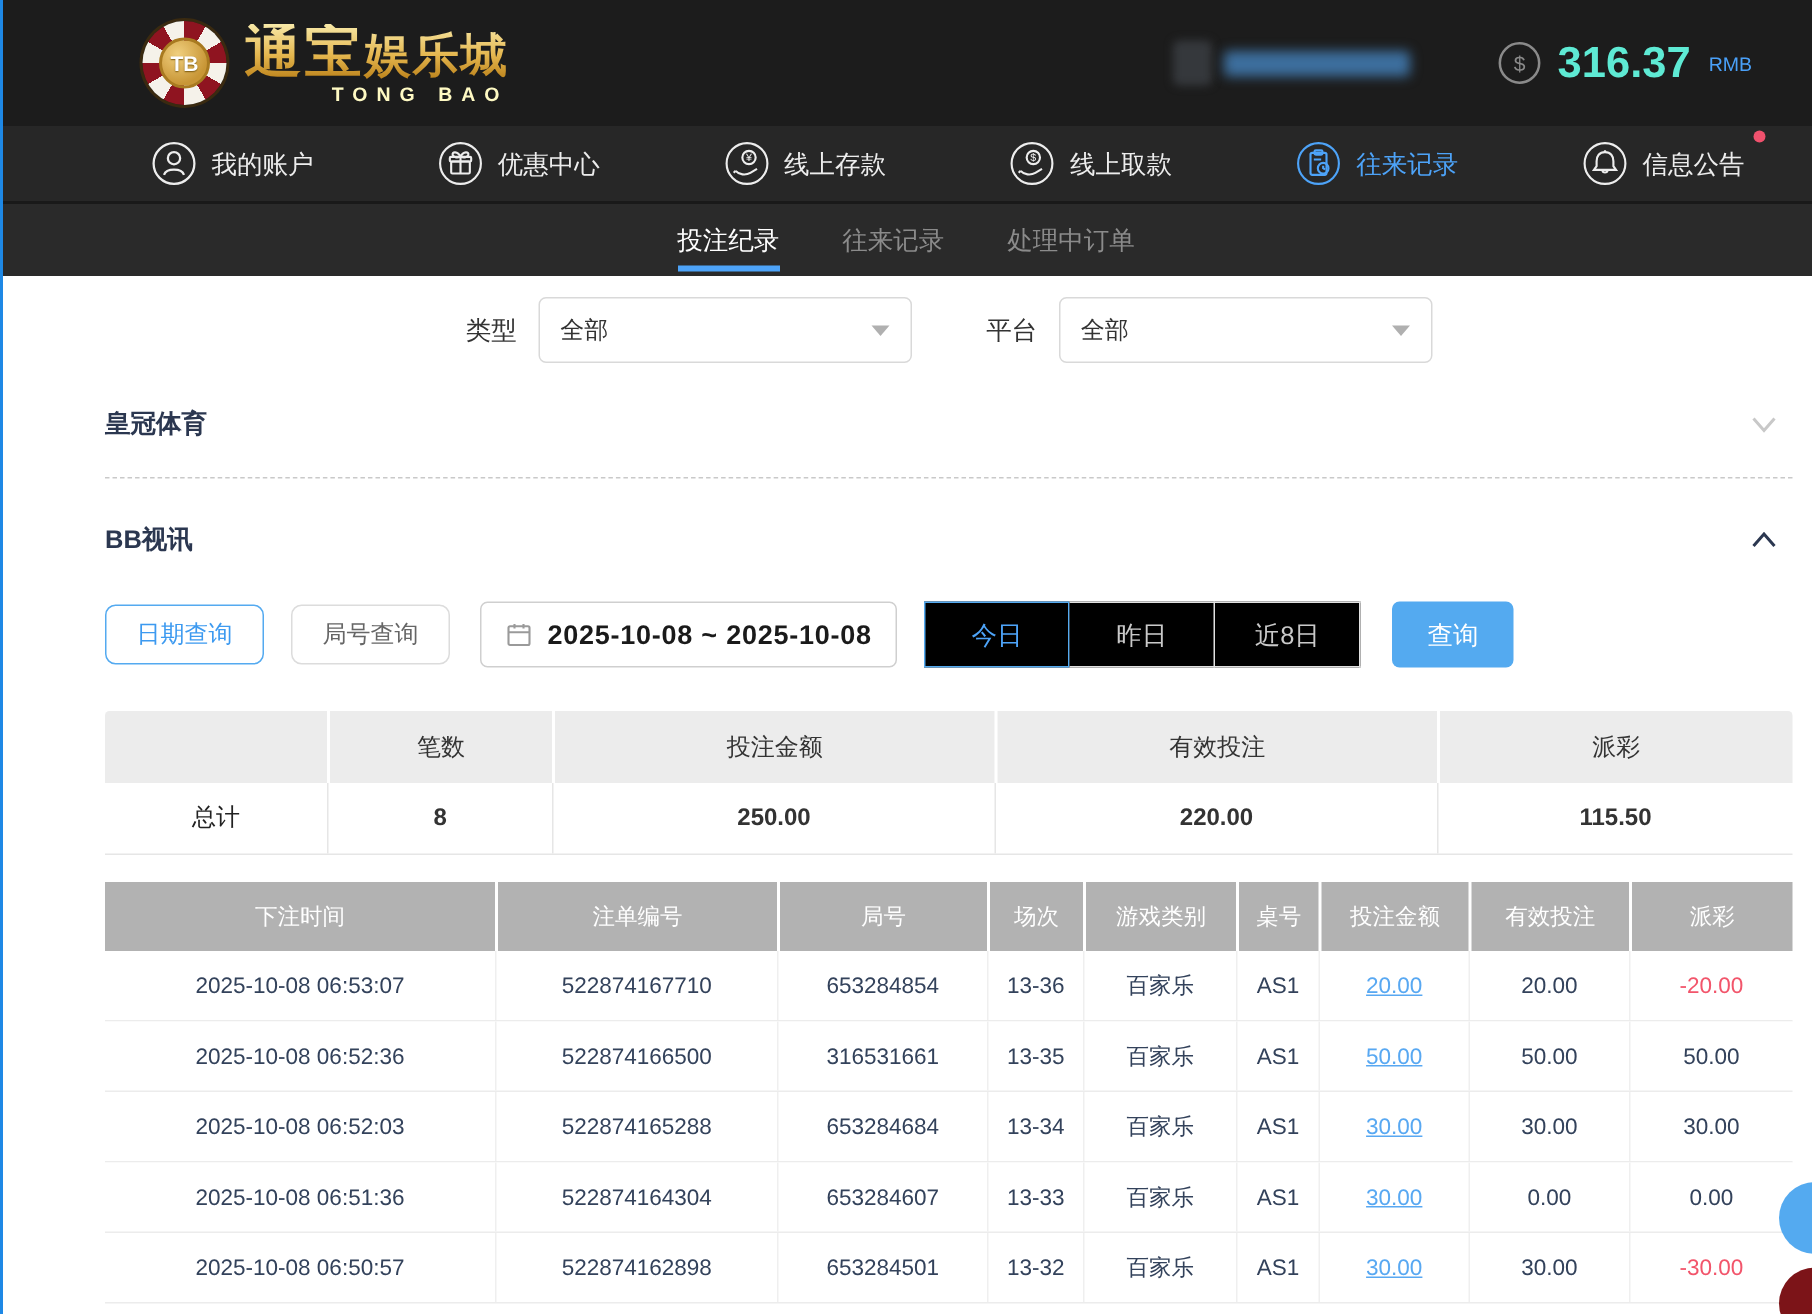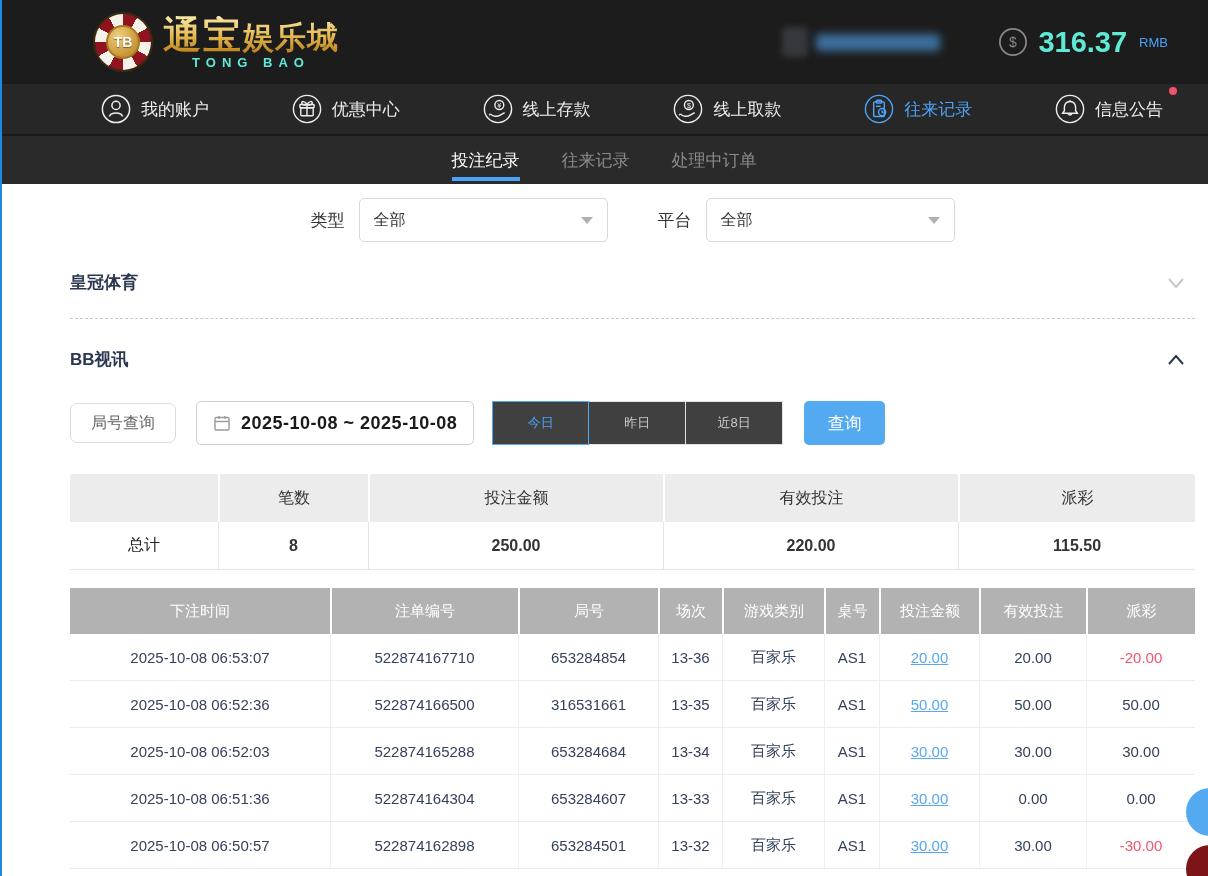--- a/index.html
+++ b/index.html
@@ -14,21 +14,21 @@
     background:conic-gradient(#8f1420 0 30deg,#f5f2ea 30deg 60deg,#8f1420 60deg 90deg,#f5f2ea 90deg 120deg,#8f1420 120deg 150deg,#f5f2ea 150deg 180deg,#8f1420 180deg 210deg,#f5f2ea 210deg 240deg,#8f1420 240deg 270deg,#f5f2ea 270deg 300deg,#8f1420 300deg 330deg,#f5f2ea 330deg 360deg);
     display:flex; align-items:center; justify-content:center; box-shadow:0 0 0 2px #3a2a10; }
   .chip-inner { width:34px; height:34px; border-radius:50%; background:radial-gradient(circle at 35% 30%,#f0cf7e,#c89636 70%);
     border:2px solid #a87a20; display:flex; align-items:center; justify-content:center;
     color:#fff; font-size:14px; font-weight:bold; text-shadow:0 1px 1px #7a5a10; }
   .logo-text { display:flex; flex-direction:column; line-height:1; }
   .logo-cn { font-weight:bold; background:linear-gradient(180deg,#f8e9a8,#e4b64e 55%,#b97f18);
     -webkit-background-clip:text; background-clip:text; color:transparent; white-space:nowrap; }
   .logo-cn .big { font-size:38px; letter-spacing:2px; }
   .logo-cn .small { font-size:31px; letter-spacing:1px; }
-  .logo-en { font-size:13px; letter-spacing:6px; color:#5eead4; font-weight:bold; text-align:center; margin-top:2px; }
+  .logo-en { font-size:13px; letter-spacing:6px; color:#fef9c3; font-weight:bold; text-align:right; margin-top:2px; }
 
   .top-right { margin-left:auto; display:flex; align-items:center; gap:58px; }
   .userblob { display:flex; align-items:center; gap:8px; }
   .avatar-blur { width:26px; height:30px; background:#35383c; filter:blur(3px); border-radius:4px; }
   .name-blur { width:124px; height:17px; border-radius:3px; background:#3d6f9e; filter:blur(4px); }
   .balance { display:flex; align-items:center; gap:10px; }
   .coin-ic { width:30px; height:30px; color:#8a8a8a; }
   .bal-num { font-size:29px; color:#5eead4; font-weight:bold; }
   .bal-cur { font-size:13px; color:#4aa0f8; margin-left:2px; }
 
@@ -64,22 +64,22 @@
 
   .query-row { display:flex; align-items:center; gap:18px; margin-top:16px; }
   .btn-outline { height:40px; padding:0 20px; border-radius:7px; font-size:16px; display:flex; align-items:center; cursor:pointer; background:#fff; }
   .btn-blue-outline { border:1px solid #54aaf0; color:#3d9af0; }
   .btn-gray-outline { border:1px solid #dcdcdc; color:#666; }
   .date-box { height:44px; border:1px solid #cfcfcf; border-radius:5px; display:flex; align-items:center;
     gap:10px; padding:0 16px; margin-left:2px; cursor:pointer; }
   .cal-ic { width:18px; height:18px; color:#9a9a9a; }
   .date-text { font-size:18px; font-weight:bold; color:#1a1a1a; letter-spacing:0.5px; }
   .seg-group { display:flex; margin-left:0; }
-  .seg { width:97px; height:44px; display:flex; align-items:center; justify-content:center; font-size:13px;
-    border:1px solid #e2e2e2; border-left:none; color:#c9c9c9; cursor:pointer; background:#404040; }
+  .seg { width:97px; height:44px; display:flex; align-items:center; justify-content:center; font-size:17px;
+    border:1px solid #e2e2e2; border-left:none; color:#c9c9c9; cursor:pointer; background:#000000; }
   .seg:first-child { border-left:1px solid #e2e2e2; }
   .seg.active { border:1px solid #54aaf0; color:#4da3f8; }
   .btn-solid { height:44px; width:81px; background:#54aaf0; border-radius:5px; color:#fff; font-size:17px;
     display:flex; align-items:center; justify-content:center; cursor:pointer; margin-left:3px; }
 
   
   .summary { margin-top:29px; width:1125px; }
   .sum-head { display:flex; background:#ececec; height:48px; border-radius:3px 3px 0 0; }
   .sum-head .cell { border-left:2px solid #fff; }
   .sum-head .cell:first-child { border-left:none; }
@@ -235,20 +235,21 @@
   </div>
 
   <div class="section-head" style="padding-bottom:14px;">
     <span class="section-title">BB视讯</span>
     <svg class="chev" viewBox="0 0 22 22" fill="none" stroke="#2b3750" stroke-width="2">
         <path d="M4 15l7-8 7 8"></path>
       </svg>
   </div>
 
   <div class="query-row">
+    <div class="btn-outline btn-blue-outline">日期查询</div>
     <div class="btn-outline btn-gray-outline">局号查询</div>
     <div class="date-box">
       <svg class="cal-ic" viewBox="0 0 18 18" fill="none" stroke="currentColor" stroke-width="1.4">
         <rect x="2" y="3.5" width="14" height="12.5" rx="1"></rect>
           <line x1="2" y1="7.5" x2="16" y2="7.5"></line>
         <line x1="6" y1="2" x2="6" y2="5"></line>
           <line x1="12" y1="2" x2="12" y2="5"></line>
       </svg>
       <span class="date-text">2025-10-08 ~ 2025-10-08</span>
     </div>

